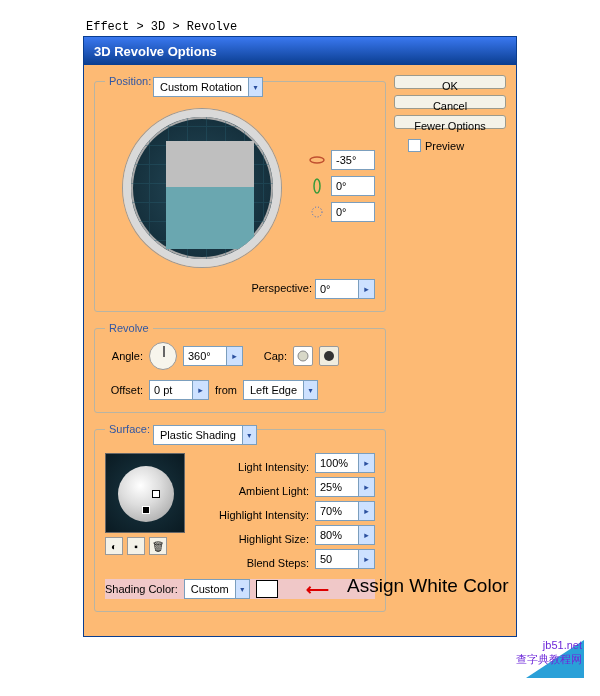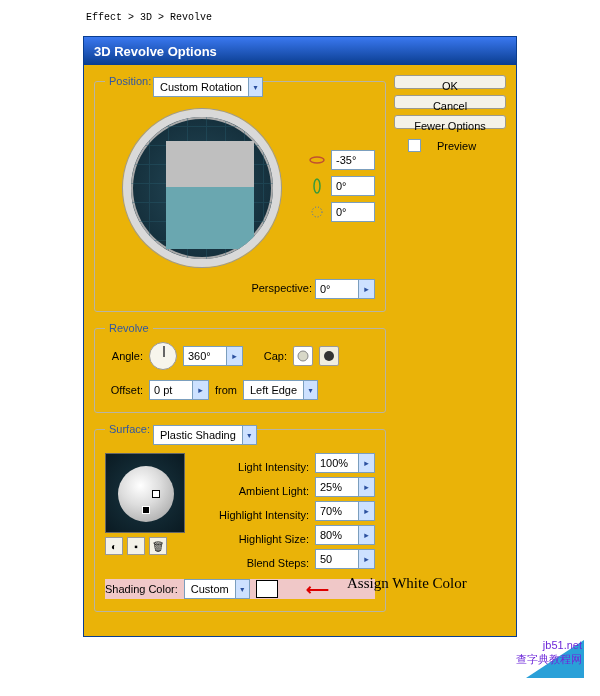--- a/index.html
+++ b/index.html
@@ -1,34 +1,34 @@
 <!DOCTYPE html>
 <html><head>
 <meta charset="utf-8">
 <style>
 *{box-sizing:border-box;font-family:Tahoma,Arial,sans-serif;font-size:11px}
 body{margin:0;background:#fff;width:600px;height:696px;position:relative}
-.menu-path{position:absolute;left:86px;top:12px;font-family:"Courier New",monospace;font-size:10px}
-.dialog{position:absolute;left:83px;top:36px;width:434px;border:1px solid #0a3d8f;background:#eab308}
+.menu-path{position:absolute;left:86px;top:20px;font-family:"Courier New",monospace;font-size:12px}
+.dialog{position:absolute;left:83px;top:36px;width:434px;border:1px solid #0a3d8f;background:#fdba74}
 .titlebar{height:28px;background:linear-gradient(#3a78f0,#0a3d8f);color:#fff;font-weight:bold;font-size:13px;padding:5px 10px;display:flex;align-items:center}
 .body{padding:10px 10px 14px 10px}
 .row{display:flex;align-items:flex-start}
 .left-col{flex:1}
 .right-col{width:112px;margin-left:8px}
 fieldset{border:1px solid #b8b4a3;border-radius:3px;margin:0 0 10px 0;padding:8px 10px 12px 10px}
 legend{color:#3157a3;padding:0 4px}
 .btn{display:block;width:100%;height:14px;background:#f4f2e8;border:1px solid #9c9a8c;border-radius:3px;margin-bottom:6px;text-align:center;line-height:20px;cursor:pointer}
 label.lbl{display:inline-block;text-align:right}
 .sel{display:inline-flex;align-items:center;height:20px;background:#fff;border:1px solid #7b9ebd}
 .sel span{padding:0 6px}
 .sel .dd{width:14px;height:18px;background:#cde1ff;border-left:1px solid #7b9ebd;display:flex;align-items:center;justify-content:center;font-size:8px;color:#2a4f9e}
 .input{display:inline-flex;align-items:center}
 .input input{height:20px;width:44px;border:1px solid #7b9ebd;padding:0 4px;background:#fff}
 .input .step{width:16px;height:20px;background:#cde1ff;border:1px solid #7b9ebd;border-left:none;display:flex;align-items:center;justify-content:center;font-size:9px;color:#2a4f9e;cursor:pointer}
-.chk{display:inline-flex;align-items:center;gap:16px}
+.chk{display:inline-flex;align-items:center;gap:4px}
 .chk-box{width:13px;height:13px;border:1px solid #7b9ebd;background:#fff;display:flex;align-items:center;justify-content:center;font-size:10px;color:#2a7a2a;font-weight:bold}
 .preview-sphere{width:158px;height:158px;border-radius:50%;background:radial-gradient(circle at 50% 50%,#254a5a 0%,#0e2530 100%);border:8px solid #d9d9d9;box-shadow:inset 0 0 0 2px #aaa,0 0 0 1px #999;margin:6px auto 8px auto;position:relative;overflow:hidden}
 .cube-top{position:absolute;left:35px;top:24px;width:88px;height:46px;background:#bfbfbf}
 .cube-front{position:absolute;left:35px;top:70px;width:88px;height:62px;background:#6aa7b0}
 .grid{position:absolute;inset:0;background:repeating-linear-gradient(0deg,transparent 0 18px,#2a5c6e 18px 19px),repeating-linear-gradient(90deg,transparent 0 18px,#2a5c6e 18px 19px);opacity:.4}
 .axis{display:flex;align-items:center;gap:6px;margin-bottom:6px}
 .axis svg{width:16px;height:16px}
 .persp{text-align:right;margin-top:4px}
 .angle-dial{width:28px;height:28px;border-radius:50%;border:1px solid #999;background:#f7f5ec;display:inline-block;vertical-align:middle;margin:0 6px;position:relative}
 .angle-dial::after{content:"";position:absolute;left:13px;top:3px;width:2px;height:11px;background:#666}
@@ -38,21 +38,21 @@
 .light-preview{width:80px;height:80px;background:radial-gradient(circle,#1a3844 0%,#0a1a22 100%);border:1px solid #666;position:relative}
 .light-preview::before{content:"";position:absolute;left:12px;top:12px;width:56px;height:56px;border-radius:50%;background:radial-gradient(circle at 40% 35%,#fff 0%,#ddd 40%,#999 100%)}
 .light-handle{position:absolute;width:8px;height:8px;background:#fff;border:1px solid #000}
 .light-btns{display:flex;gap:4px;margin-top:4px}
 .sm-btn{width:18px;height:18px;border:1px solid #999;background:#f4f2e8;display:flex;align-items:center;justify-content:center;font-size:10px;cursor:pointer}
 .light-params{flex:1}
 .light-params .prow{display:flex;align-items:flex-end;justify-content:flex-end;gap:6px;margin-bottom:4px}
 .light-params .prow label{width:96px;text-align:right}
 .shading-row{display:flex;align-items:center;gap:6px;margin-top:6px;background:#f0c8c8}
 .color-sw{width:22px;height:18px;border:1px solid #000;background:#fff}
-.annot{position:absolute;left:347px;top:575px;font-family:Liberation Serif, serif;font-size:15px;color:#000}
+.annot{position:absolute;left:347px;top:575px;font-family:Liberation Sans, sans-serif;font-size:19px;color:#000}
 .arrow{position:absolute;left:306px;top:580px;color:#d00;font-size:16px;font-weight:bold}
 .wm-tri{position:absolute;right:16px;bottom:18px;width:0;height:0;border-left:58px solid transparent;border-bottom:38px solid #2aa0d8}
 .wm-txt{position:absolute;right:18px;bottom:30px;font-size:14px;color:#6d28d9;text-align:right;line-height:14px}
 </style>
 </head>
 <body>
 
 <div class="menu-path">Effect &gt; 3D &gt; Revolve</div>
 
 <div class="dialog">

